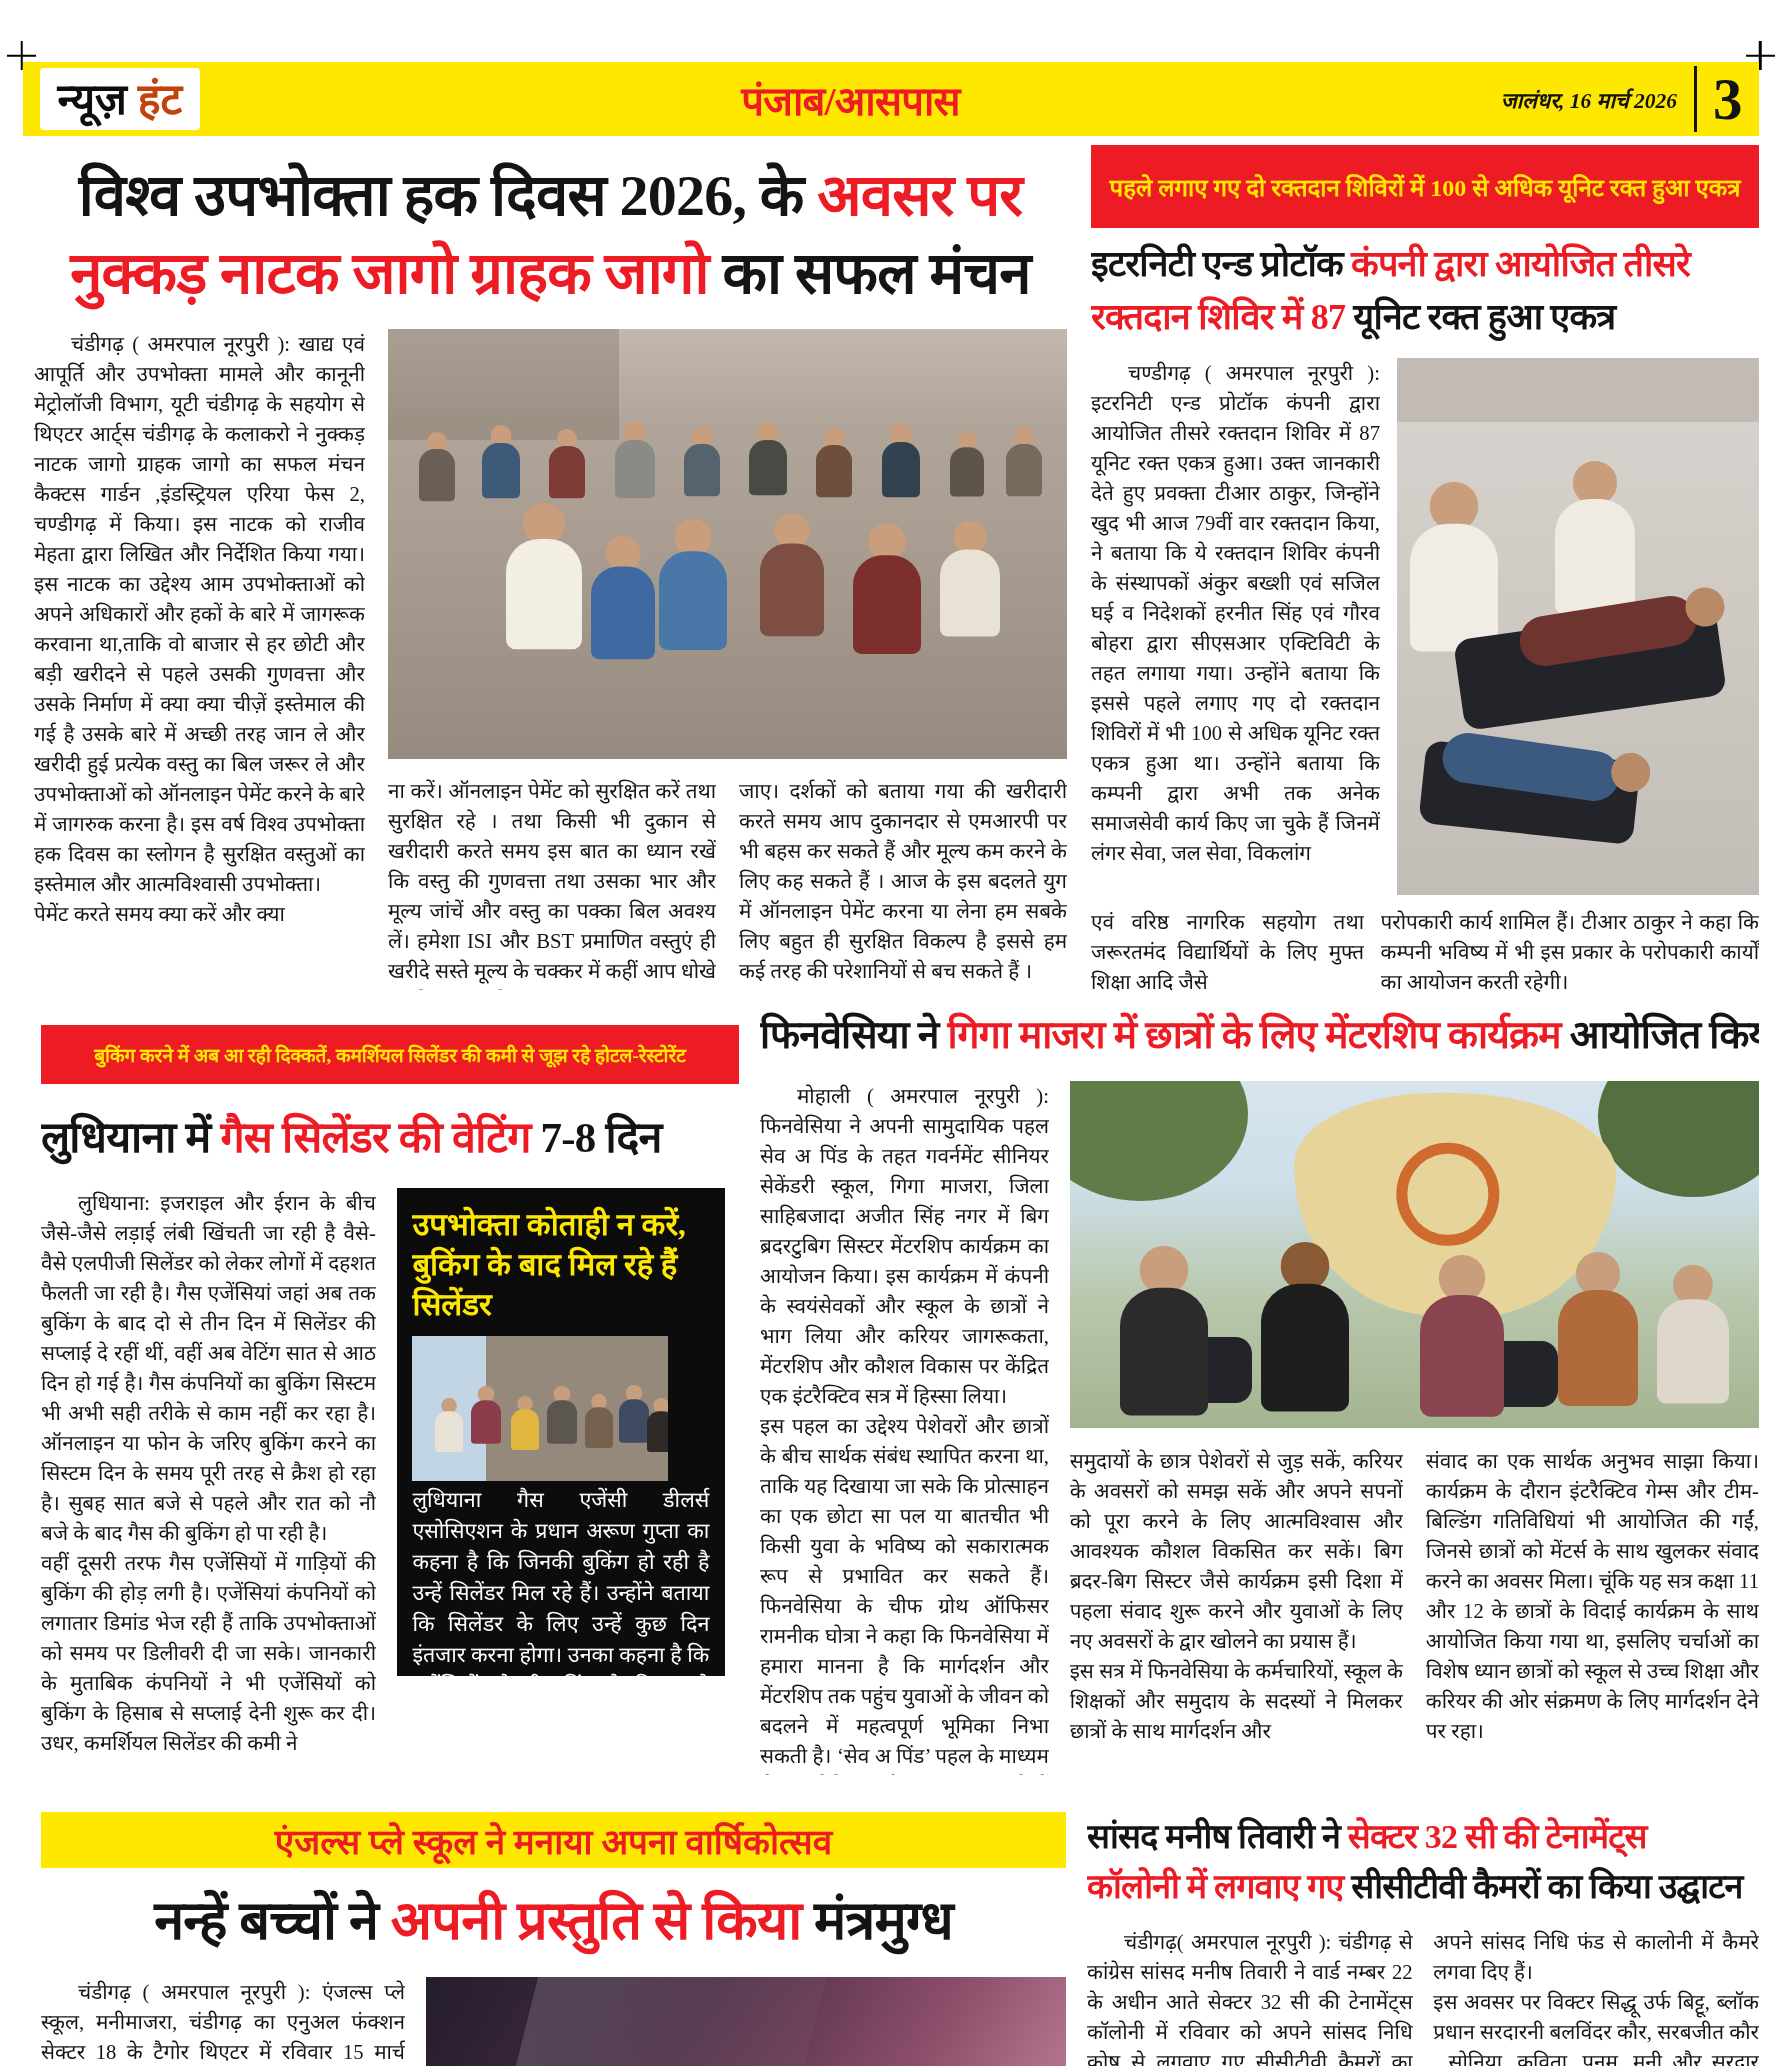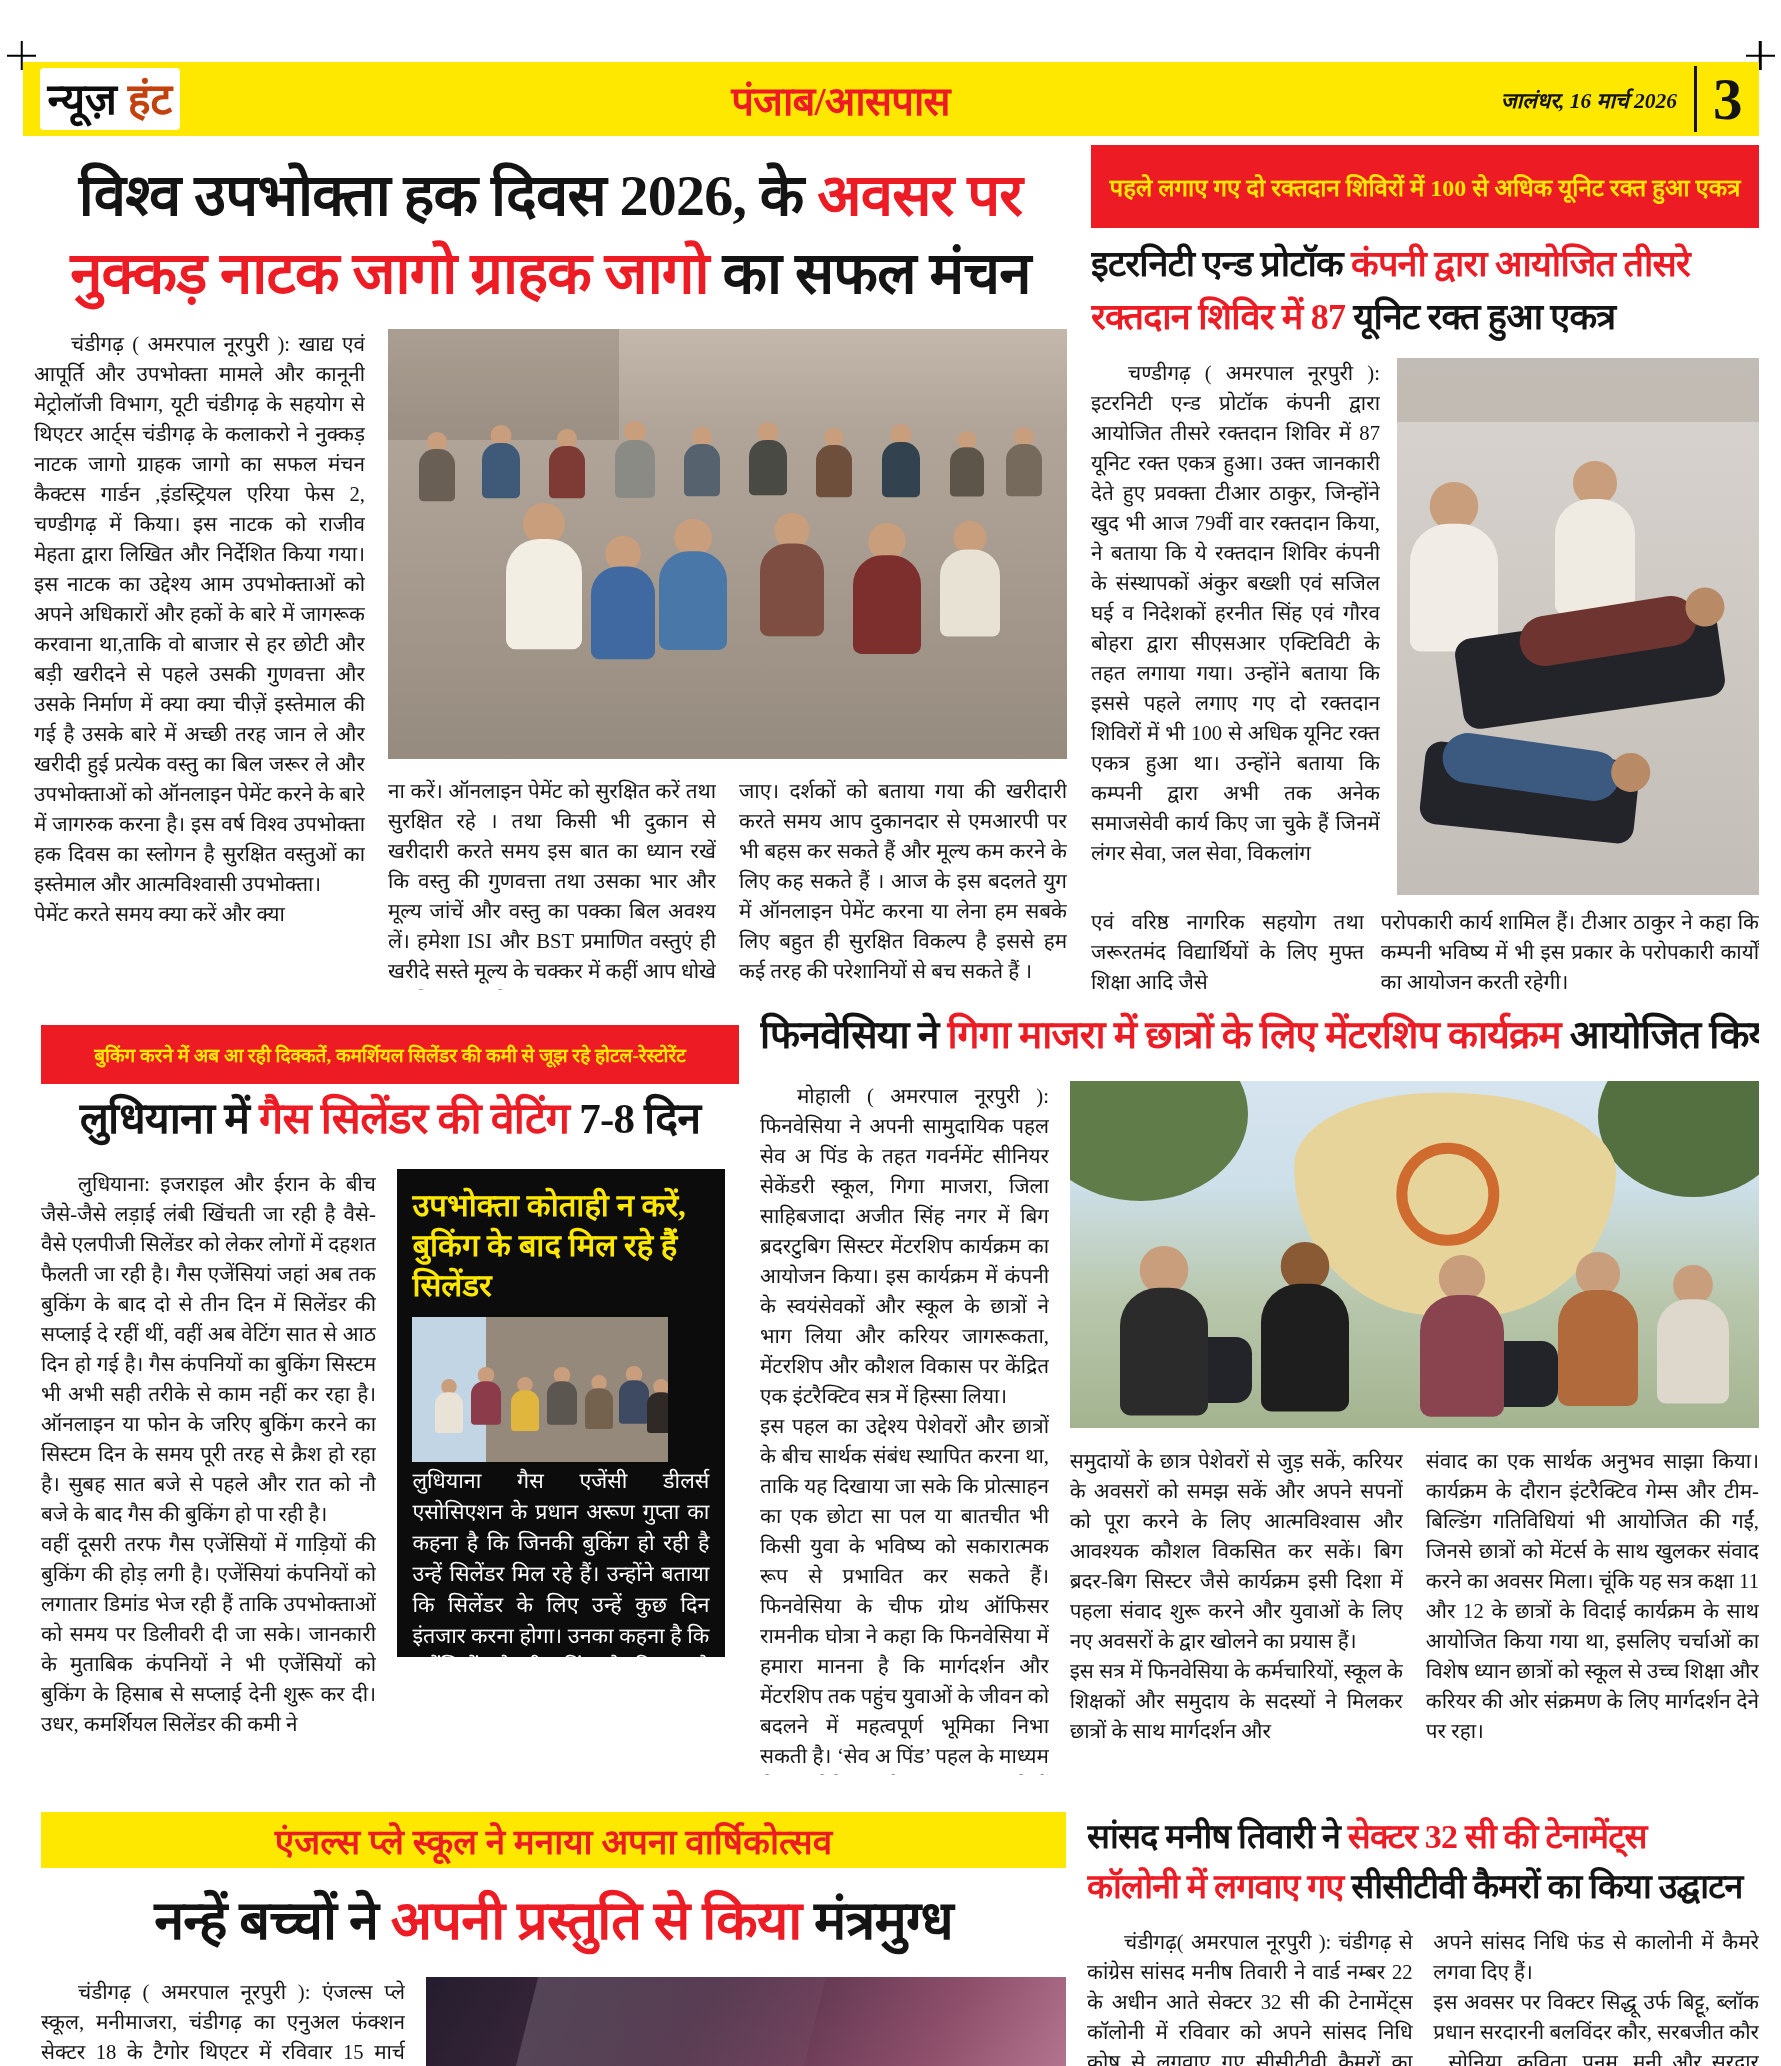--- a/index.html
+++ b/index.html
@@ -8,21 +8,21 @@
         font-family:"Liberation Serif","DejaVu Sans",serif;color:#141414;overflow:hidden;}
 
   
   .plus{position:absolute;width:29px;height:29px;}
   .plus::before{content:"";position:absolute;left:50%;top:0;width:2.5px;height:100%;background:#000;transform:translateX(-50%);}
   .plus::after{content:"";position:absolute;top:50%;left:0;height:2.5px;width:100%;background:#000;transform:translateY(-50%);}
 
   
   .masthead{position:absolute;left:23px;top:62px;width:1736px;height:74px;background:#ffe800;
             display:flex;align-items:center;padding:0 16.5px;}
-  .logo{background:#fff;border-radius:4.1px;height:62px;display:flex;align-items:center;gap:10.7px;padding:0 8px;}
+  .logo{background:#fff;border-radius:4.1px;height:62px;display:flex;align-items:center;gap:10.7px;padding:0 18px;}
   .logo-main{font-size:43px;font-weight:900;color:#0d0d0d;line-height:1;}
   .logo-accent{font-size:43px;font-weight:900;color:#c2410c;line-height:1;}
   .section-title{flex:1;text-align:center;font-size:40px;font-weight:800;color:#ed1c24;letter-spacing:-0.8px;}
   .dateline{font-size:21.5px;font-weight:700;font-style:italic;margin-right:17.4px;white-space:nowrap;}
   .vr{width:2.9px;align-self:stretch;background:#141414;margin:4.1px 15.7px 4.1px 0;}
   .pagenum{font-size:59px;font-weight:800;line-height:1;}
 
   
   .bodytext{font-size:20.7px;line-height:30px;text-align:justify;white-space:pre-line;overflow:hidden;}
   .indent{text-indent:37px;}
@@ -55,21 +55,21 @@
   .blood-body{display:flex;gap:16.5px;margin-top:14px;height:537px;}
   .blood-c1{width:289px;}
   .photo-blood{flex:1;background:linear-gradient(180deg,#d8d4cf 0%,#cfcac4 45%,#c2bdb6 100%);}
   .blood-bot{display:flex;gap:16.5px;margin-top:11.6px;height:103px;overflow:hidden;}
   .blood-cont{width:273px;}
   .blood-cap{flex:1;}
 
   
   .art-gas{position:absolute;left:41px;top:1025px;width:698px;height:810px;}
   .art-gas .strip-red{height:59px;font-size:19px;}
-  .art-gas h2{font-size:43px;line-height:62px;text-align:center;margin-top:4px;}
+  .art-gas h2{font-size:43px;line-height:62px;margin-top:23px;}
   .gas-body{display:flex;gap:20.7px;margin-top:19px;height:653px;}
   .gas-c1{width:335px;}
   .gas-c2{flex:1;display:flex;gap:14px;min-width:0;}
   .inset{background:#0c0c0c;color:#fff;padding:17.4px 15.7px;height:488px;overflow:hidden;}
   .inset-title{color:#ffe800;font-weight:700;font-size:31px;line-height:40px;}
   .inset-photo{float:left;width:256px;height:145px;margin:10.7px 14px 4.1px 0;background:#95897b;position:relative;overflow:hidden;}
   .inset-body{font-size:21.5px;line-height:31px;text-align:justify;margin-top:6.6px;}
   .gas-cont{flex:1;}
 
   

